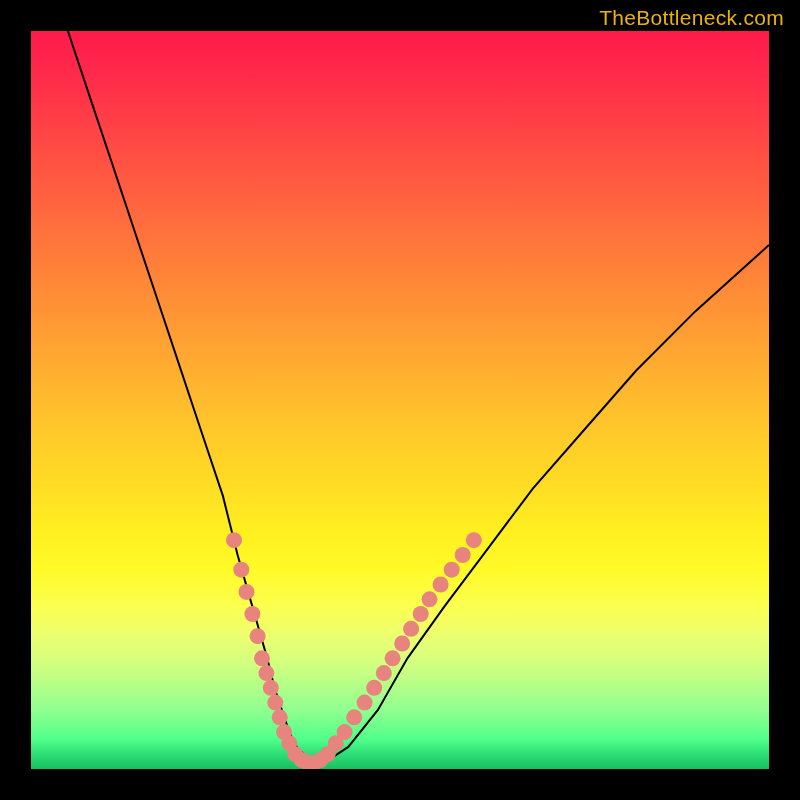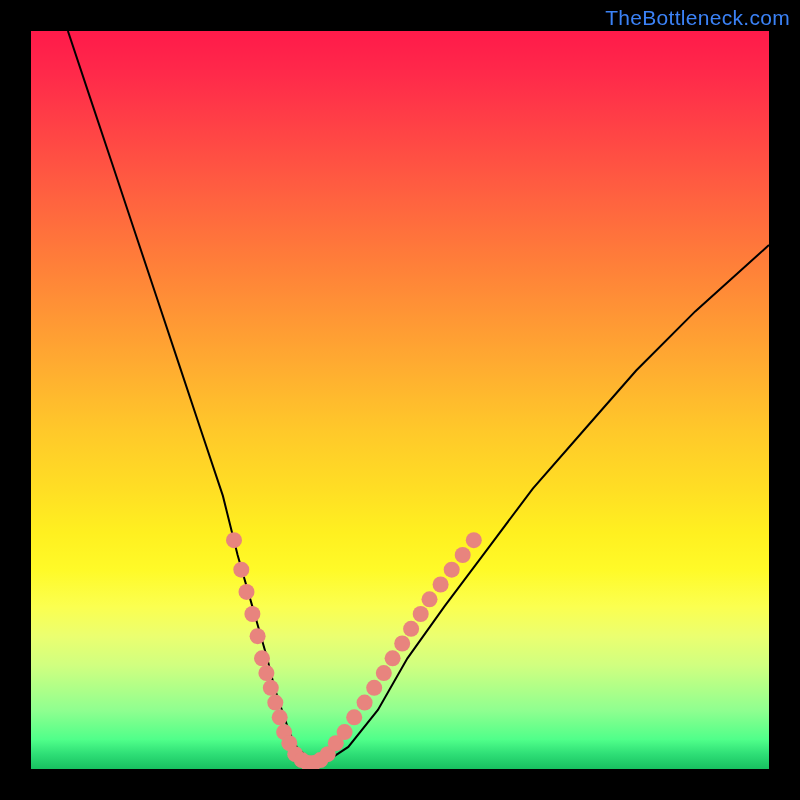--- a/index.html
+++ b/index.html
@@ -39,22 +39,22 @@
         #90ff90 92%,
         #70ff8c 94%,
         #50ff8a 96%,
         #2ede76 98%,
         #18c060 100%
       );
     }
     .watermark {
       position: absolute;
       top: 6px;
-      right: 10px;
-      color: #3b82f6;
+      right: 16px;
+      color: #eab308;
       font-size: 21px;
       font-weight: normal;
       letter-spacing: 0.3px;
     }
     .curve-svg {
       position: absolute;
       top: 0;
       left: 0;
       width: 738px;
       height: 738px;

